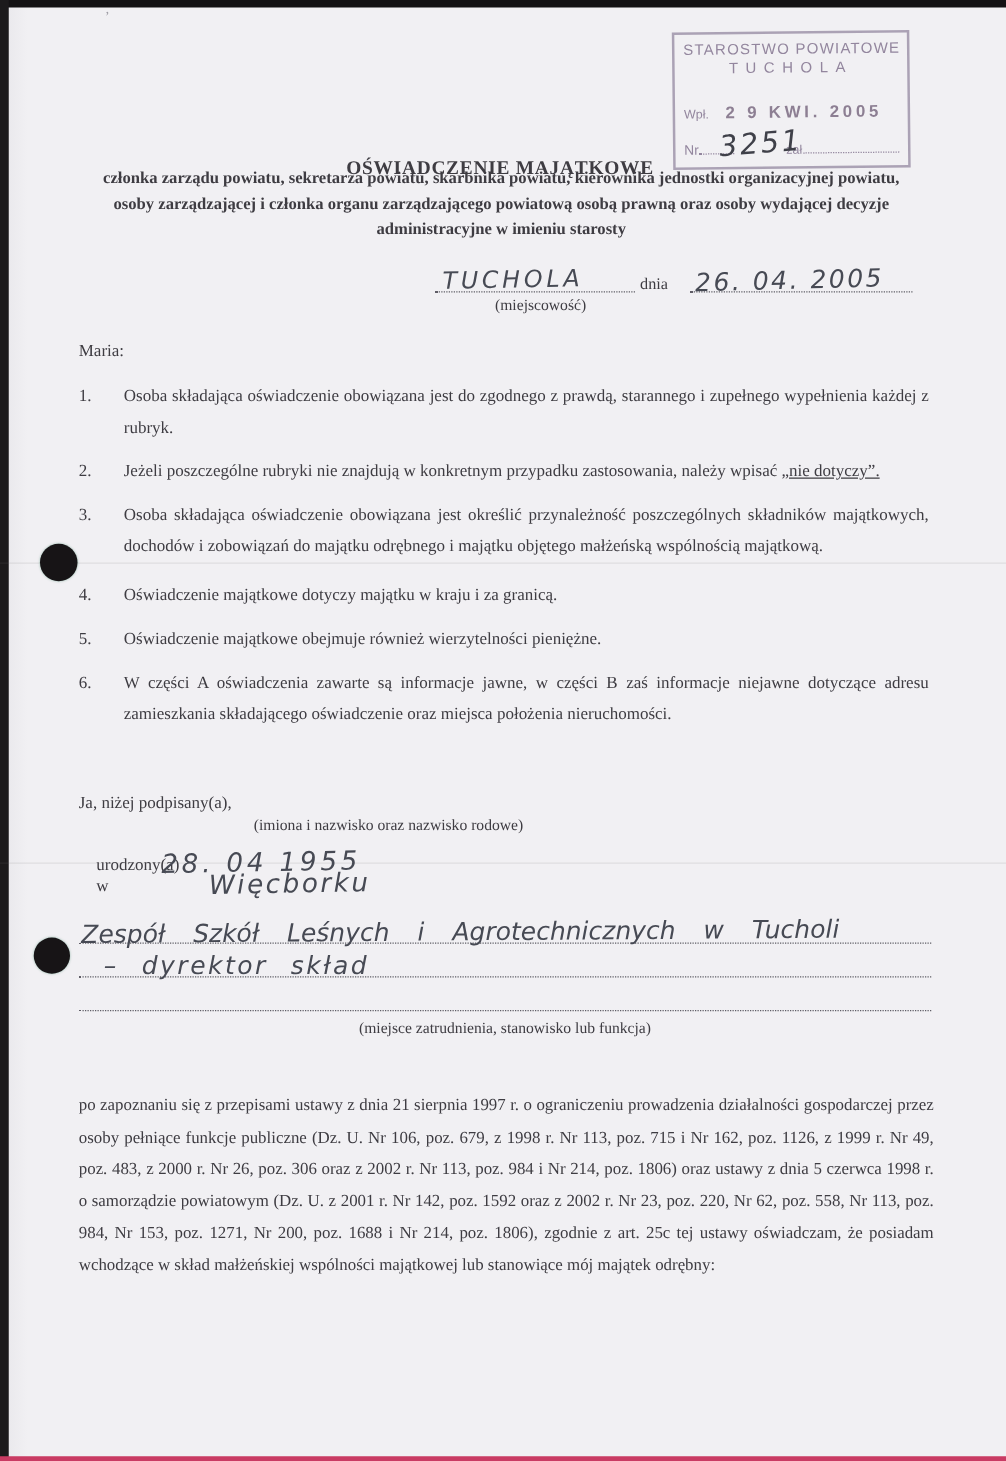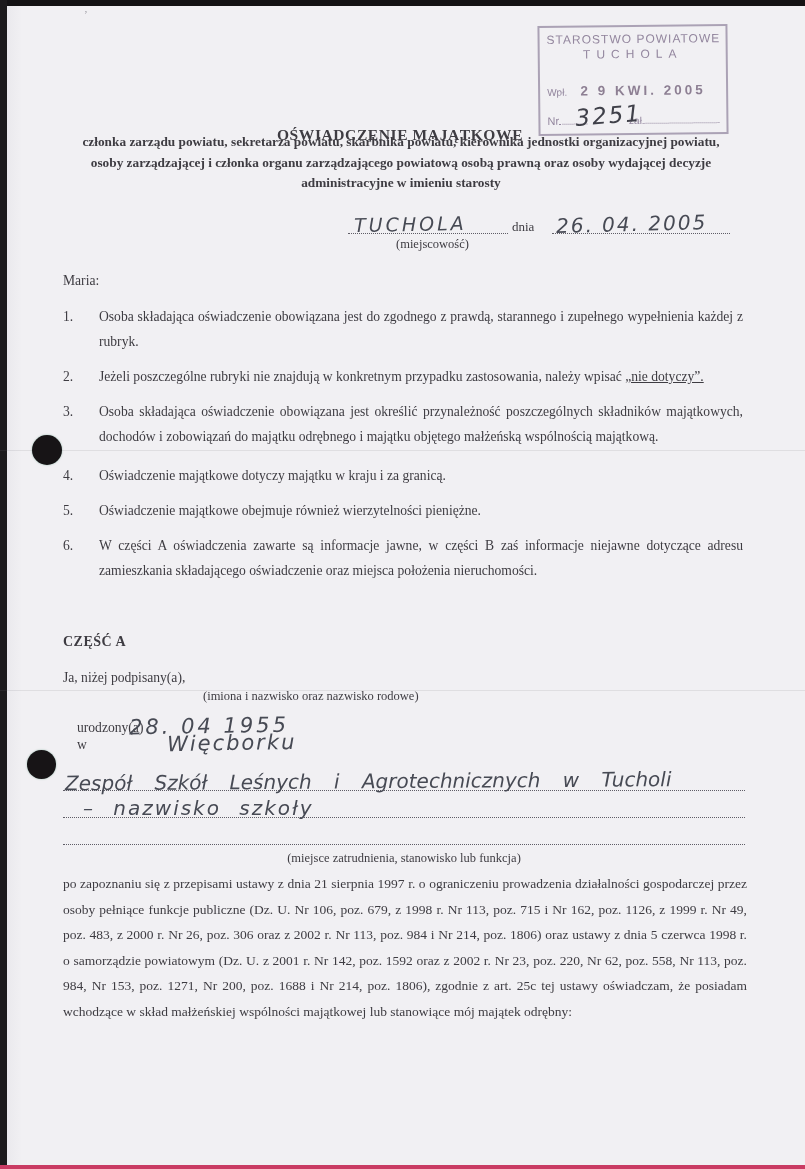--- a/index.html
+++ b/index.html
@@ -148,21 +148,20 @@
       <span class="num">5.</span>
       <span class="txt">Oświadczenie majątkowe obejmuje również wierzytelności pieniężne.</span>
     </div>
     <div class="note">
       <span class="num">6.</span>
       <span class="txt">W części A oświadczenia zawarte są informacje jawne, w części B zaś informacje niejawne dotyczące adresu zamieszkania składającego oświadczenie oraz miejsca położenia nieruchomości.</span>
     </div>
   </div>
 
   <div class="parta">
-    <div class="hd">CZĘŚĆ A</div>
 
     <div class="frow">
       <span class="flabel">Ja, niżej podpisany(a),</span>
     </div>
     <div class="cap-name">(imiona i nazwisko oraz nazwisko rodowe)</div>
 
     <div class="frow" style="margin-bottom:10px;flex-direction:column;">
       <span class="flabel">urodzony(a)</span>
       <span class="dline" style="max-width:255px;">
         <span class="hw hw-born">28. 04 1955</span>
@@ -170,20 +169,20 @@
       <span class="flabel w-label">w</span>
       <span class="dline">
         <span class="hw hw-bplace">Więcborku</span>
       </span>
     </div>
 
     <div class="dline-full">
       <span class="hw hw-emp1">Zespół Szkół Leśnych i Agrotechnicznych w Tucholi</span>
     </div>
     <div class="dline-full">
-      <span class="hw hw-emp2">– nazwisko szkoły</span>
+      <span class="hw hw-emp2">– dyrektor skład</span>
     </div>
     <div class="dline-full"></div>
     <div class="cap-emp">(miejsce zatrudnienia, stanowisko lub funkcja)</div>
   </div>
 
   <div class="legal">po zapoznaniu się z przepisami ustawy z dnia 21 sierpnia 1997 r. o ograniczeniu prowadzenia działalności gospodarczej przez osoby pełniące funkcje publiczne (Dz. U. Nr 106, poz. 679, z 1998 r. Nr 113, poz. 715 i Nr 162, poz. 1126, z 1999 r. Nr 49, poz. 483, z 2000 r. Nr 26, poz. 306 oraz z 2002 r. Nr 113, poz. 984 i Nr 214, poz. 1806) oraz ustawy z dnia 5 czerwca 1998 r. o samorządzie powiatowym (Dz. U. z 2001 r. Nr 142, poz. 1592 oraz z 2002 r. Nr 23, poz. 220, Nr 62, poz. 558, Nr 113, poz. 984, Nr 153, poz. 1271, Nr 200, poz. 1688 i Nr 214, poz. 1806), zgodnie z art. 25c tej ustawy oświadczam, że posiadam wchodzące w skład małżeńskiej wspólności majątkowej lub stanowiące mój majątek odrębny:</div>
 </div>
 
 </body></html>

